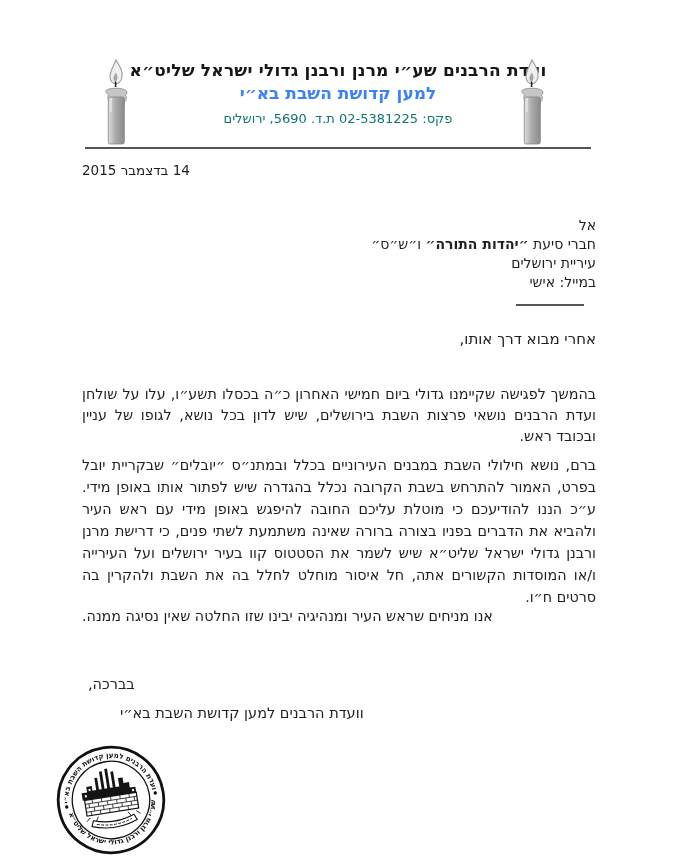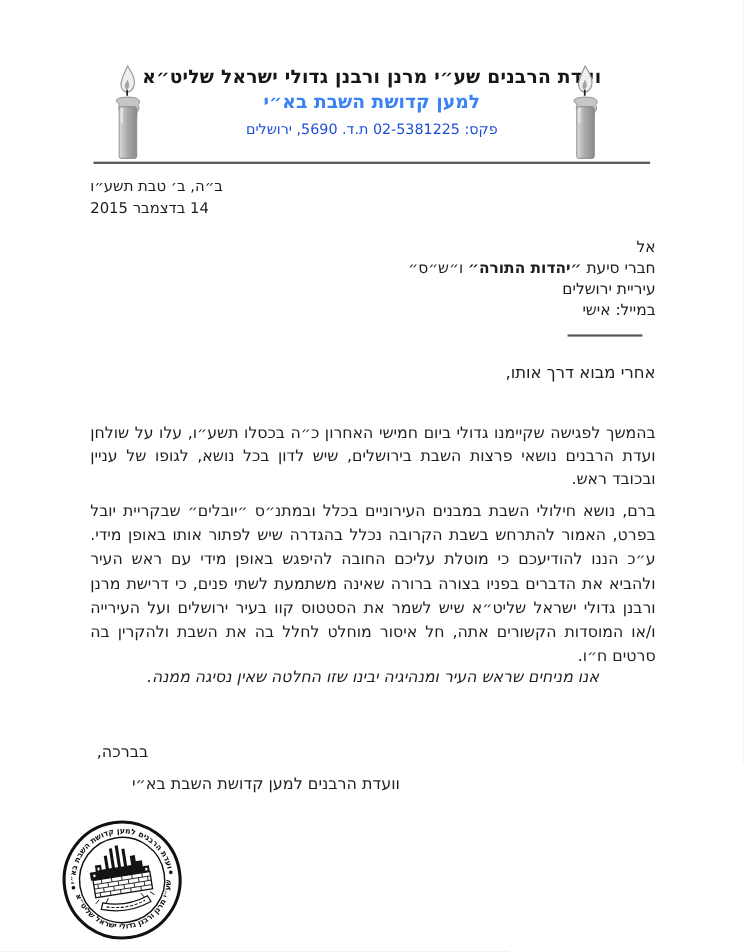--- a/index.html
+++ b/index.html
@@ -9,37 +9,37 @@
     background:#ffffff;
     margin:0 auto;
     font-family:"DejaVu Sans", sans-serif;
     color:#1e1e1e;
     overflow:hidden;
   }
   
   .letterhead{position:absolute;left:0;right:0;top:60px;text-align:center;direction:rtl;}
   .lh-line1{font-size:17px;font-weight:700;letter-spacing:.2px;color:#171717;}
   .lh-line2{font-size:17px;font-weight:700;margin-top:3px;color:#3b82f6;}
-  .lh-line3{font-size:13px;margin-top:8px;color:#1d4ed8;}
+  .lh-line3{font-size:13px;margin-top:8px;color:#0f766e;}
   .lh-rule{position:absolute;top:147px;left:85px;width:506px;border-top:2px solid #555;height:0;}
   .candle{position:absolute;top:56px;width:44px;height:92px;}
   .candle-left{left:94px;}
   .candle-right{left:510px;}
   
   .date-block{position:absolute;left:82px;top:160px;direction:rtl;text-align:left;font-size:13.5px;line-height:20px;}
   
   .recipient{position:absolute;right:80px;top:216px;direction:rtl;text-align:right;font-size:14px;line-height:19px;}
   .recipient .bold{font-weight:700;}
   .recipient-rule{width:68px;border-top:2px solid #555;height:0;margin-top:12px;margin-right:12px;}
   
   .salutation{position:absolute;right:80px;top:330px;direction:rtl;font-size:15px;}
   .para{position:absolute;left:82px;right:80px;direction:rtl;text-align:justify;font-size:14.3px;}
   .para-1{top:384px;line-height:21px;}
   .para-2{top:454px;line-height:22px;}
-  .para-3{top:606px;text-align:center;line-height:21px;font-style:italic;}
+  .para-3{top:606px;text-align:left;line-height:21px;}
   
   .signature{position:absolute;left:88px;top:676px;direction:rtl;text-align:left;font-size:14.5px;}
   .signature .org{margin-top:13px;margin-left:32px;}
   
   .stamp{position:absolute;left:52px;top:744px;width:118px;height:112px;transform:rotate(-9deg);}
 </style>
 </head>
 <body>
 
 <div class="page">
@@ -75,21 +75,20 @@
       <line x1="21.6" y1="25.5" x2="21.6" y2="31" stroke="#222" stroke-width="1.6"></line>
       <path d="M12,34.5 C15,31.5 29,31.5 32,34.5 C33.6,36.2 33,38.2 31.4,39.2 C33,41.6 32.6,44.6 30.4,46 L30.4,49.5 C30.4,51.6 27.6,52.4 26.4,50.6 L26.4,45.6 C23.8,47 18.8,46.8 16.4,45.5 C13.8,44.2 13.2,41 14.6,38.6 C12.6,37.8 11.3,36.2 12,34.5 Z" fill="#c6c6c6" stroke="#8d8d8d" stroke-width="0.8"></path>
       <rect x="14.3" y="41" width="16" height="47" rx="2" fill="url(#cgl)" stroke="#858585" stroke-width="0.8"></rect>
       <path d="M17,42 C17,48 16,51 16.8,56" stroke="#e4e4e4" stroke-width="2" fill="none"></path>
     </svg>
   </div>
 
   <div class="lh-rule"></div>
 
   <div class="date-block">
-    <div>ב״ה, ב׳ טבת תשע״ו</div>
     <div>14 בדצמבר 2015</div>
   </div>
 
   <div class="recipient">
     <div>אל</div>
     <div><span>חברי סיעת </span><span class="bold">״יהדות התורה״</span><span> ו״ש״ס״</span></div>
     <div>עיריית ירושלים</div>
     <div>במייל: אישי</div>
     <div class="recipient-rule"></div>
   </div>

